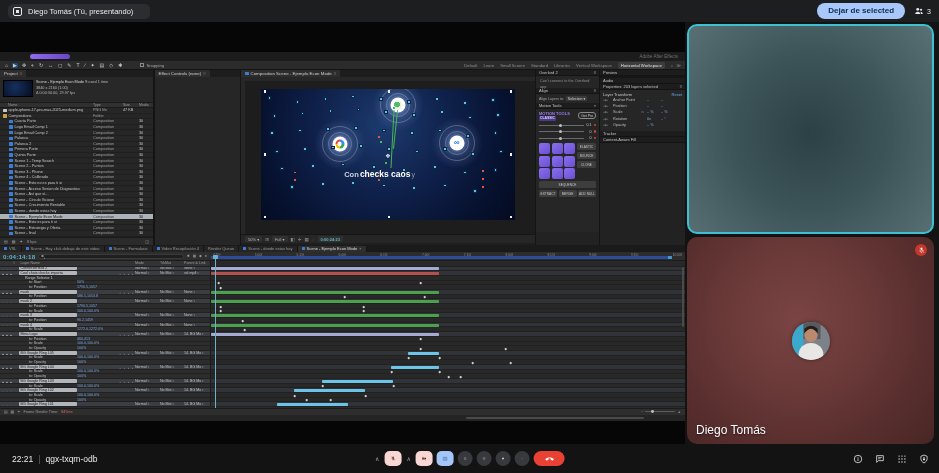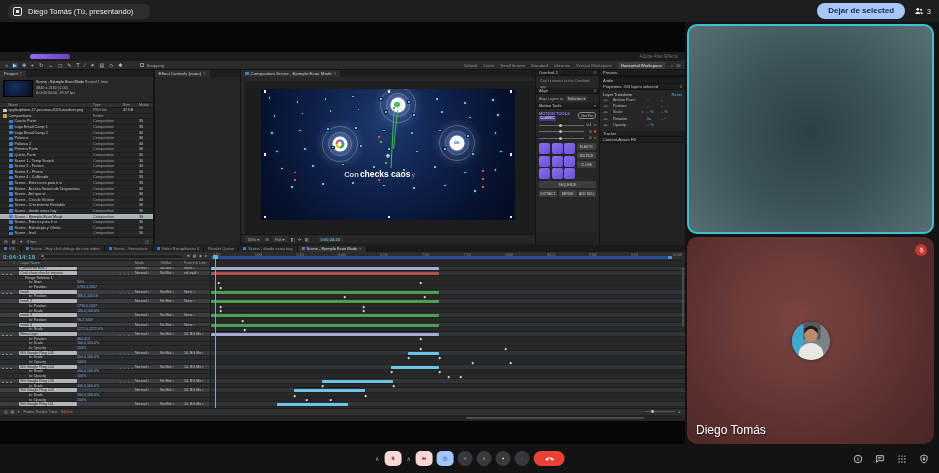--- a/index.html
+++ b/index.html
@@ -1421,20 +1421,25 @@
         <path d="M9 5a3 3 0 0 1 6 0v6a3 3 0 0 1-6 0z" fill="#fff"></path>
         <path d="M6 11a6 6 0 0 0 12 0M12 17v4" stroke="#fff" stroke-width="2" fill="none"></path>
         <line x1="4" y1="3" x2="20" y2="21" stroke="#c5362c" stroke-width="3"></line>
         <line x1="5" y1="2" x2="21" y2="20" stroke="#fff" stroke-width="1.6"></line>
       </svg>
     </span>
     <span class="tile-name">Diego Tomás</span>
   </div>
 
   <div class="bottombar">
+    <div class="bb-left">
+      <span>22:21</span>
+      <span class="sep">|</span>
+      <span>qgx-txqm-odb</span>
+    </div>
 
     <div class="bb-center">
       <span class="chev">∧</span>
       <button class="ctl rose">
         <svg width="9" height="9" viewBox="0 0 24 24">
           <path d="M9 5a3 3 0 0 1 6 0v6a3 3 0 0 1-6 0z" fill="#5c1a14"></path>
           <path d="M6 11a6 6 0 0 0 12 0M12 17v4" stroke="#5c1a14" stroke-width="2" fill="none"></path>
           <line x1="4" y1="3" x2="20" y2="21" stroke="#5c1a14" stroke-width="2"></line>
         </svg>
       </button>

